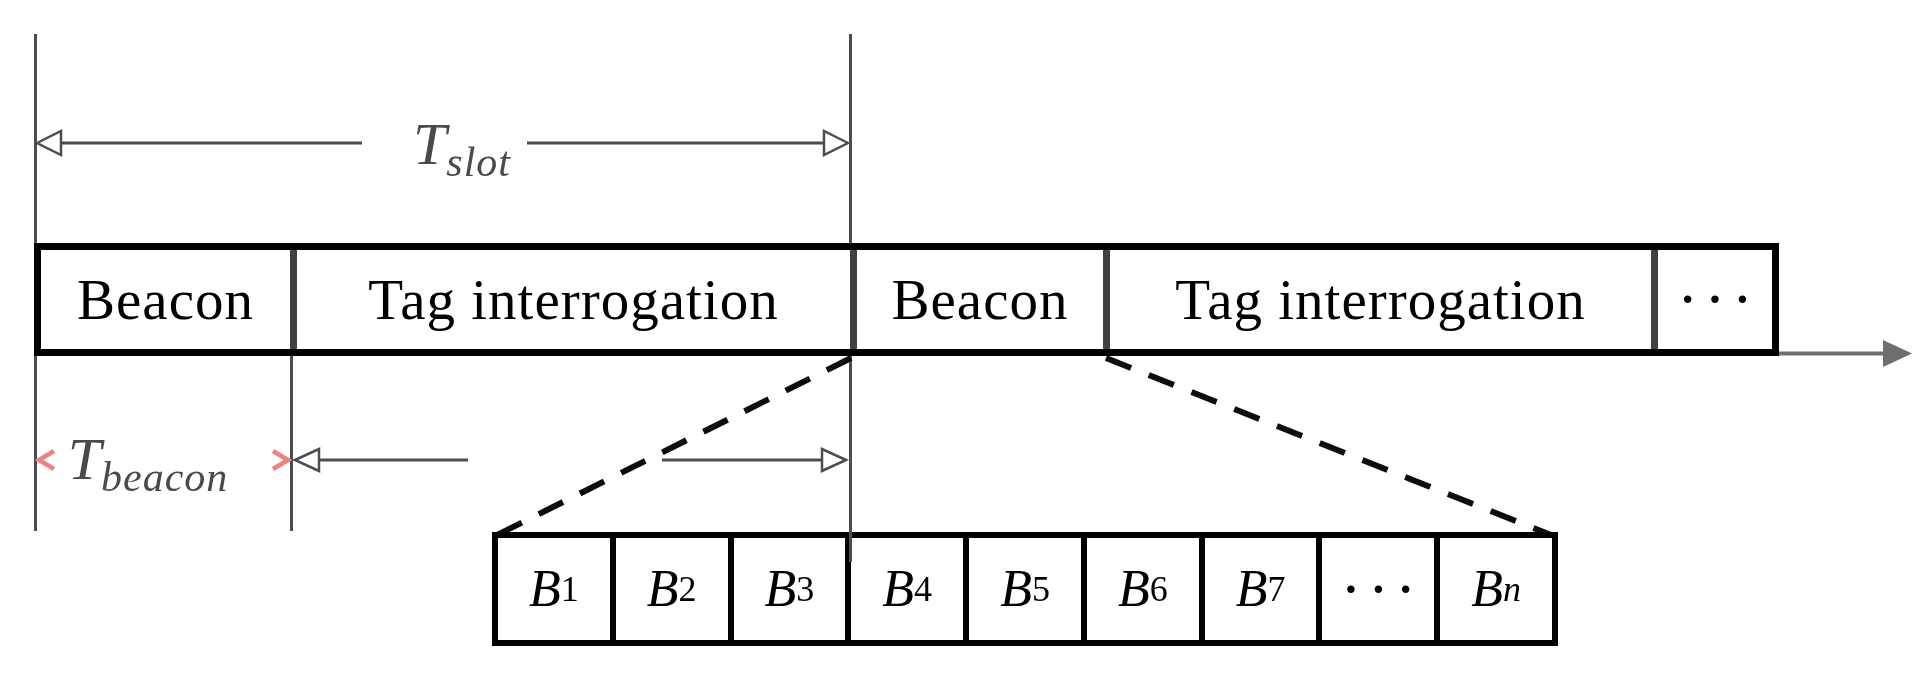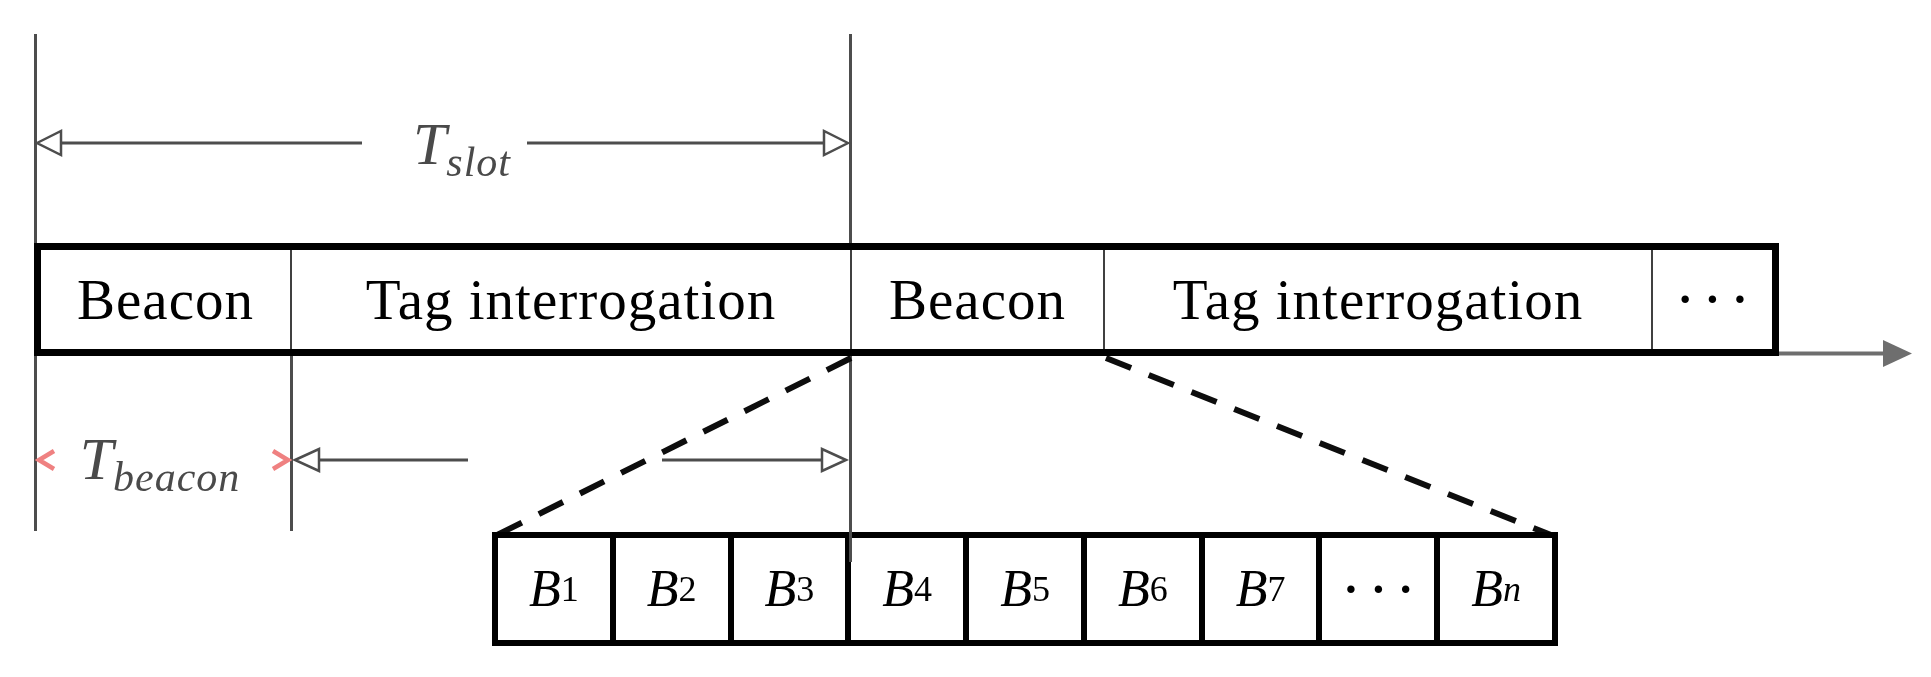--- a/index.html
+++ b/index.html
@@ -47,21 +47,21 @@
   .bar .cell {
     box-sizing: border-box;
     display: flex;
     align-items: center;
     justify-content: center;
     font-size: 57px;
     color: #000;
     letter-spacing: 1px;
     white-space: nowrap;
   }
-  .bar .cell + .cell { border-left: 2px solid #404040; }
+  .bar .cell + .cell { border-left: 7px solid #404040; }
   .bar .c0 { flex: 0 0 249px; }
   .bar .c1 { flex: 0 0 560px; }
   .bar .c2 { flex: 0 0 253px; }
   .bar .c3 { flex: 0 0 548px; }
   .bar .c4 { flex: 0 0 121px; }
   .dots-text {
     font-size: 46px;
     font-weight: 700;
     letter-spacing: 12px;
     text-indent: 12px;
@@ -136,21 +136,21 @@
 
     <g>
       <line x1="1779" y1="353.5" x2="1886" y2="353.5" stroke="#6e6e6e" stroke-width="4"></line>
       <polygon points="1912,353.5 1883,340 1883,367" fill="#6e6e6e"></polygon>
     </g>
   </svg>
 
   <div class="mlabel" style="left:450px; top:148px;margin-left:12px;">
     <span>T</span><span class="sub">slot</span>
   </div>
-  <div class="mlabel" style="left:160px; top:463px;">
+  <div class="mlabel" style="left:148px; top:463px;">
     <span>T</span><span class="sub">beacon</span>
   </div>
 
   <div class="bar">
     <div class="cell c0">
       <span>Beacon</span>
     </div>
     <div class="cell c1">
       <span>Tag interrogation</span>
     </div>

